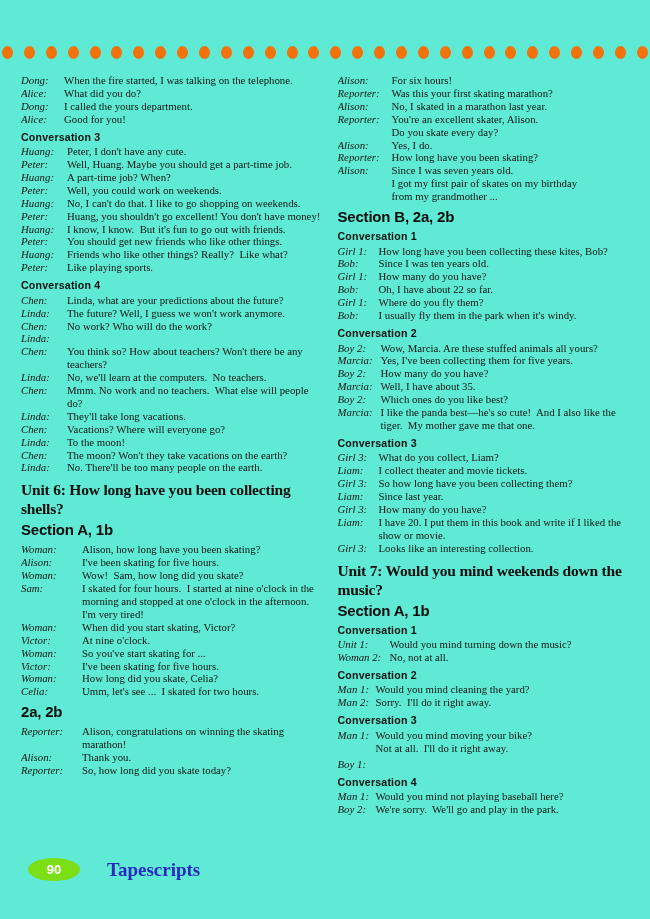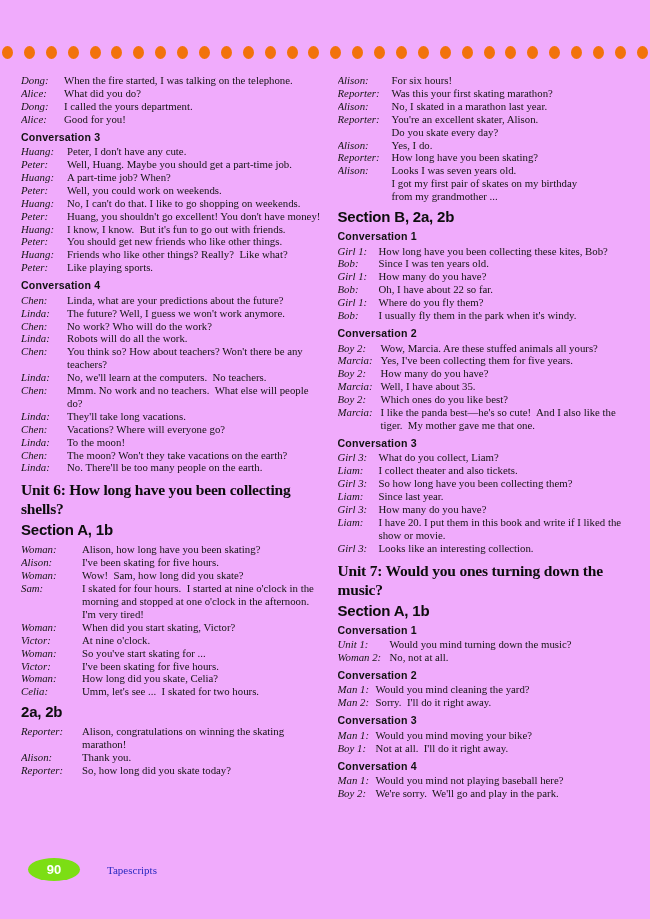--- a/index.html
+++ b/index.html
@@ -4,21 +4,21 @@
 <style>
   * { margin: 0; padding: 0; box-sizing: border-box; }
   html, body { background: #ffffff; }
   body {
     width: 650px; height: 919px;
     font-family: "Liberation Serif", serif;
     color: #141414;
     position: relative;
     overflow: hidden;
   }
-  .page { width: 650px; height: 919px; position: relative; background: #f0abfc; }
+  .page { width: 650px; height: 919px; position: relative; background: #5eead4; }
 
   
   .dots-row {
     position: absolute; top: 45px; left: 2px; right: 2px; height: 14px;
     display: flex; justify-content: space-between; align-items: center;
   }
   .dot {
     width: 11px; height: 13px; border-radius: 50%;
     background: var(--dot-color, #F2720C);
     flex: 0 0 auto;
@@ -80,21 +80,21 @@
   }
   .page-number {
     color: #ffffff;
     font-family: "Liberation Sans", sans-serif;
     font-weight: bold; font-size: 13px;
   }
   .footer-label {
     margin-left: 27px;
     color: var(--footer-blue, #2A2AC0);
     font-family: "Liberation Serif", serif;
-    font-weight: normal; font-size: 11px;
+    font-weight: bold; font-size: 19px;
   }
 </style>
 </head>
 <body>
 
 <div class="page">
 
   <div class="dots-row">
       <span class="dot"></span>
       <span class="dot"></span>
@@ -200,21 +200,20 @@
           <div class="line">
             <span class="speaker" style="width: 46px;">Linda:</span>
             <span class="dtext">The future? Well, I guess we won't work anymore.</span>
           </div>
           <div class="line">
             <span class="speaker" style="width: 46px;">Chen:</span>
             <span class="dtext">No work? Who will do the work?</span>
           </div>
           <div class="line">
             <span class="speaker" style="width: 46px;">Linda:</span>
-            <span class="dtext">Robots will do all the work.</span>
           </div>
           <div class="line">
             <span class="speaker" style="width: 46px;">Chen:</span>
             <span class="dtext">You think so? How about teachers? Won't there be any teachers?</span>
           </div>
           <div class="line">
             <span class="speaker" style="width: 46px;">Linda:</span>
             <span class="dtext">No, we'll learn at the computers.  No teachers.</span>
           </div>
           <div class="line">
@@ -324,21 +323,21 @@
           <div class="line">
             <span class="speaker" style="width: 54px;">Alison:</span>
             <span class="dtext">Yes, I do.</span>
           </div>
           <div class="line">
             <span class="speaker" style="width: 54px;">Reporter:</span>
             <span class="dtext">How long have you been skating?</span>
           </div>
           <div class="line">
             <span class="speaker" style="width: 54px;">Alison:</span>
-            <span class="dtext">Looks I was seven years old.
+            <span class="dtext">Since I was seven years old.
 I got my first pair of skates on my birthday
 from my grandmother ...</span>
           </div>
         </div>
         <div class="section-heading">Section B, 2a, 2b</div>
         <div class="conv-heading">Conversation 1</div>
         <div class="dialogue">
           <div class="line">
             <span class="speaker" style="width: 41px;">Girl 1:</span>
             <span class="dtext">How long have you been collecting these kites, Bob?</span>
@@ -392,21 +391,21 @@
           </div>
         </div>
         <div class="conv-heading">Conversation 3</div>
         <div class="dialogue">
           <div class="line">
             <span class="speaker" style="width: 41px;">Girl 3:</span>
             <span class="dtext">What do you collect, Liam?</span>
           </div>
           <div class="line">
             <span class="speaker" style="width: 41px;">Liam:</span>
-            <span class="dtext">I collect theater and also tickets.</span>
+            <span class="dtext">I collect theater and movie tickets.</span>
           </div>
           <div class="line">
             <span class="speaker" style="width: 41px;">Girl 3:</span>
             <span class="dtext">So how long have you been collecting them?</span>
           </div>
           <div class="line">
             <span class="speaker" style="width: 41px;">Liam:</span>
             <span class="dtext">Since last year.</span>
           </div>
           <div class="line">
@@ -415,21 +414,21 @@
           </div>
           <div class="line">
             <span class="speaker" style="width: 41px;">Liam:</span>
             <span class="dtext">I have 20. I put them in this book and write if I liked the show or movie.</span>
           </div>
           <div class="line">
             <span class="speaker" style="width: 41px;">Girl 3:</span>
             <span class="dtext">Looks like an interesting collection.</span>
           </div>
         </div>
-        <div class="unit-heading">Unit 7: Would you ones turning down the music?</div>
+        <div class="unit-heading">Unit 7: Would you mind weekends down the music?</div>
         <div class="section-heading">Section A, 1b</div>
         <div class="conv-heading">Conversation 1</div>
         <div class="dialogue">
           <div class="line">
             <span class="speaker" style="width: 52px;">Unit 1:</span>
             <span class="dtext">Would you mind turning down the music?</span>
           </div>
           <div class="line">
             <span class="speaker" style="width: 52px;">Woman 2:</span>
             <span class="dtext">No, not at all.</span>
@@ -446,21 +445,21 @@
             <span class="dtext">Sorry.  I'll do it right away.</span>
           </div>
         </div>
         <div class="conv-heading">Conversation 3</div>
         <div class="dialogue">
           <div class="line">
             <span class="speaker" style="width: 38px;">Man 1:</span>
             <span class="dtext">Would you mind moving your bike?</span>
           </div>
           <div class="line">
-            <span class="speaker" style="width: 38px;">Boy 1:</span>
+            <span class="speaker" style="width: 38px; margin-top: 16px;">Boy 1:</span>
             <span class="dtext">Not at all.  I'll do it right away.</span>
           </div>
         </div>
         <div class="conv-heading">Conversation 4</div>
         <div class="dialogue">
           <div class="line">
             <span class="speaker" style="width: 38px;">Man 1:</span>
             <span class="dtext">Would you mind not playing baseball here?</span>
           </div>
           <div class="line">

